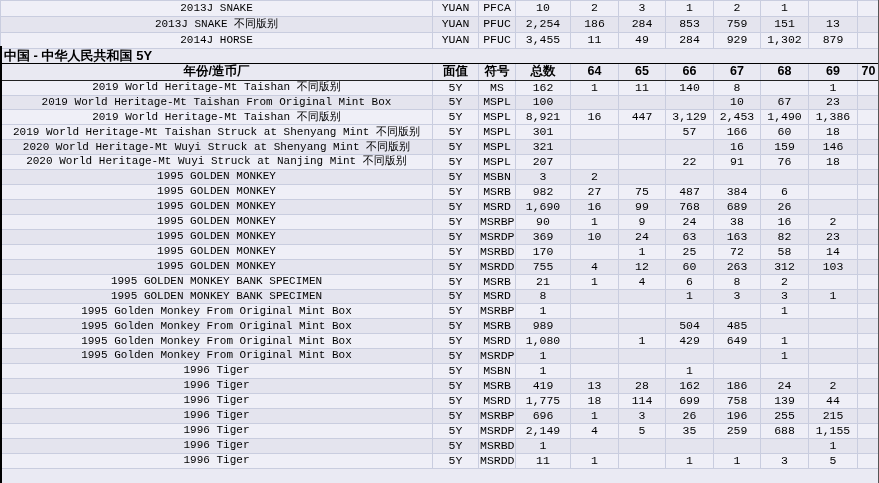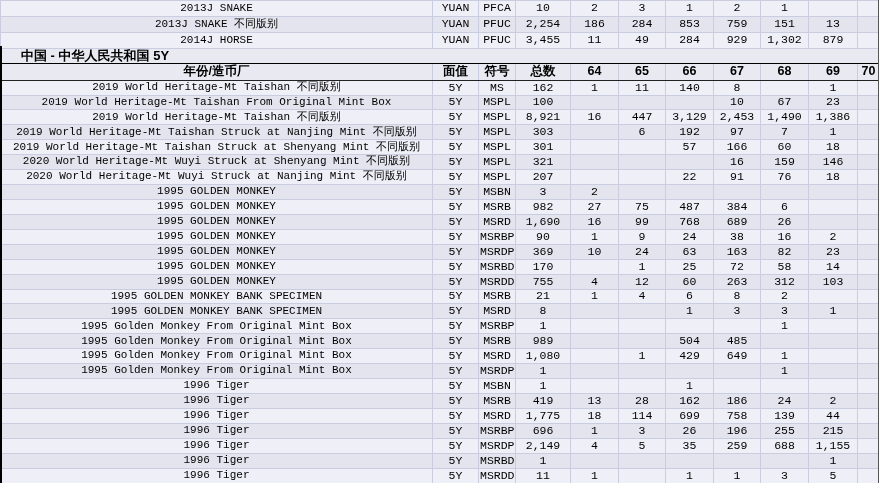--- a/index.html
+++ b/index.html
@@ -13,21 +13,21 @@
     border:1px solid #c9cddf;padding:0 1px;text-align:center;
     font-size:11.5px;line-height:1.05;white-space:nowrap;overflow:hidden;
     font-family:"Liberation Mono","DejaVu Sans Mono",monospace;color:#000;
   }
   .census td.c-label{font-size:11px;}
   tr.stripe-a{background:#efeff7;}
   tr.stripe-b{background:#e4e4ee;}
   tbody.top-rows tr{height:16px;padding-left:12px;}
   tr.section-row{height:14px;background:#e9e9f2;}
   tr.section-row td{
-    text-align:left;font-weight:bold;font-size:13px;padding-left:20px;
+    text-align:left;font-weight:bold;font-size:13px;padding-left:3px;
     font-family:"Liberation Sans","DejaVu Sans",sans-serif;
     border-top:1px solid #000;border-bottom:1px solid #000;border-left:1px solid #000;
   }
   tr.header-row{height:17px;background:#e9e9f2;}
   tr.header-row th{
     font-weight:bold;font-size:12.5px;
     font-family:"Liberation Sans","DejaVu Sans",sans-serif;
     border-bottom:1px solid #222;
   }
   tbody.data-rows tr{height:14.93px;}
@@ -151,33 +151,20 @@
           <td class="c-num">MSPL</td>
           <td class="c-num">8,921</td>
           <td class="c-num">16</td>
           <td class="c-num">447</td>
           <td class="c-num">3,129</td>
           <td class="c-num">2,453</td>
           <td class="c-num">1,490</td>
           <td class="c-num">1,386</td>
           <td class="c-num"></td>
         </tr>
-        <tr class="stripe-b">
-          <td class="c-label">2019 World Heritage-Mt Taishan Struck at Nanjing Mint 不同版别</td>
-          <td class="c-num">5Y</td>
-          <td class="c-num">MSPL</td>
-          <td class="c-num">303</td>
-          <td class="c-num"></td>
-          <td class="c-num">6</td>
-          <td class="c-num">192</td>
-          <td class="c-num">97</td>
-          <td class="c-num">7</td>
-          <td class="c-num">1</td>
-          <td class="c-num"></td>
-        </tr>
         <tr class="stripe-a">
           <td class="c-label">2019 World Heritage-Mt Taishan Struck at Shenyang Mint 不同版别</td>
           <td class="c-num">5Y</td>
           <td class="c-num">MSPL</td>
           <td class="c-num">301</td>
           <td class="c-num"></td>
           <td class="c-num"></td>
           <td class="c-num">57</td>
           <td class="c-num">166</td>
           <td class="c-num">60</td>

